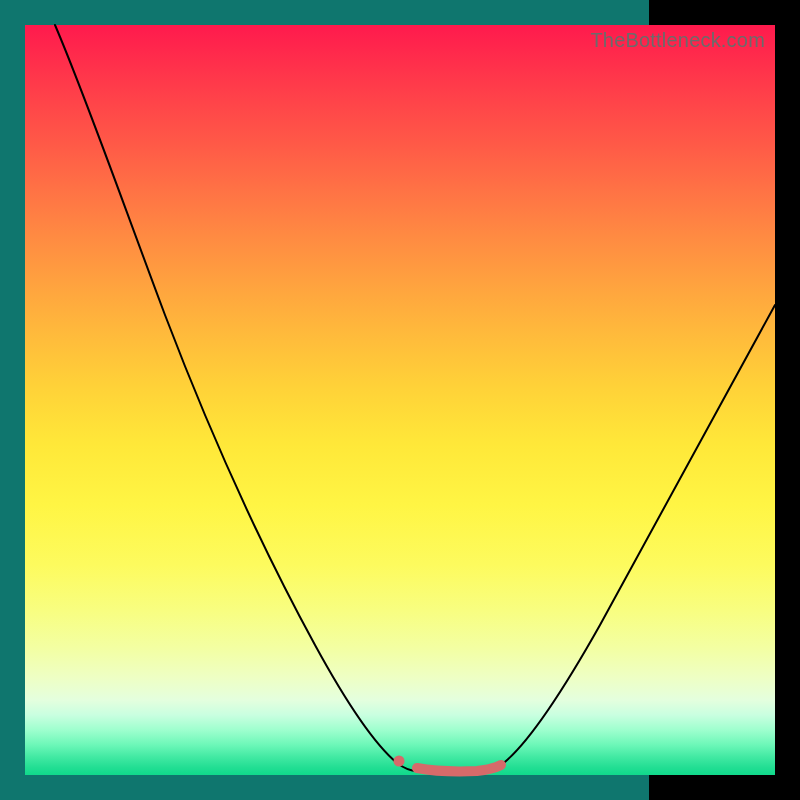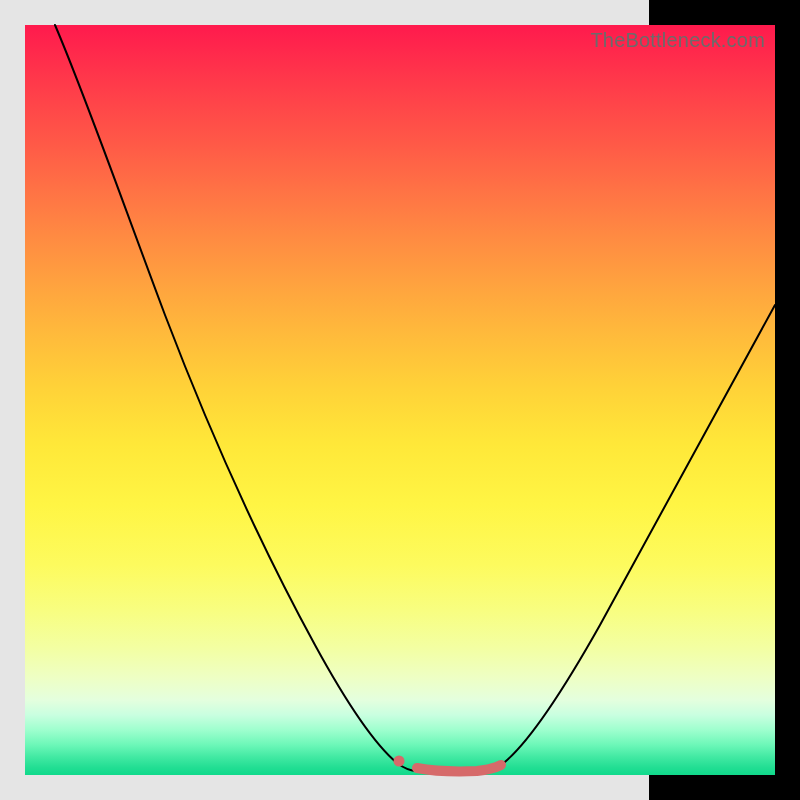--- a/index.html
+++ b/index.html
@@ -8,21 +8,21 @@
     width: 800px;
     height: 800px;
     background: #000;
     overflow: hidden;
     font-family: Arial, Helvetica, sans-serif;
   }
   .frame {
     position: relative;
     width: 649px;
     height: 800px;
-    background: #e5e5e5;
+    background: #0f766e;
   }
   .plot-area {
     position: absolute;
     left: 25px;
     top: 25px;
     width: 750px;
     height: 750px;
     background: linear-gradient(
       to bottom,
       #ff1a4d 0%,

